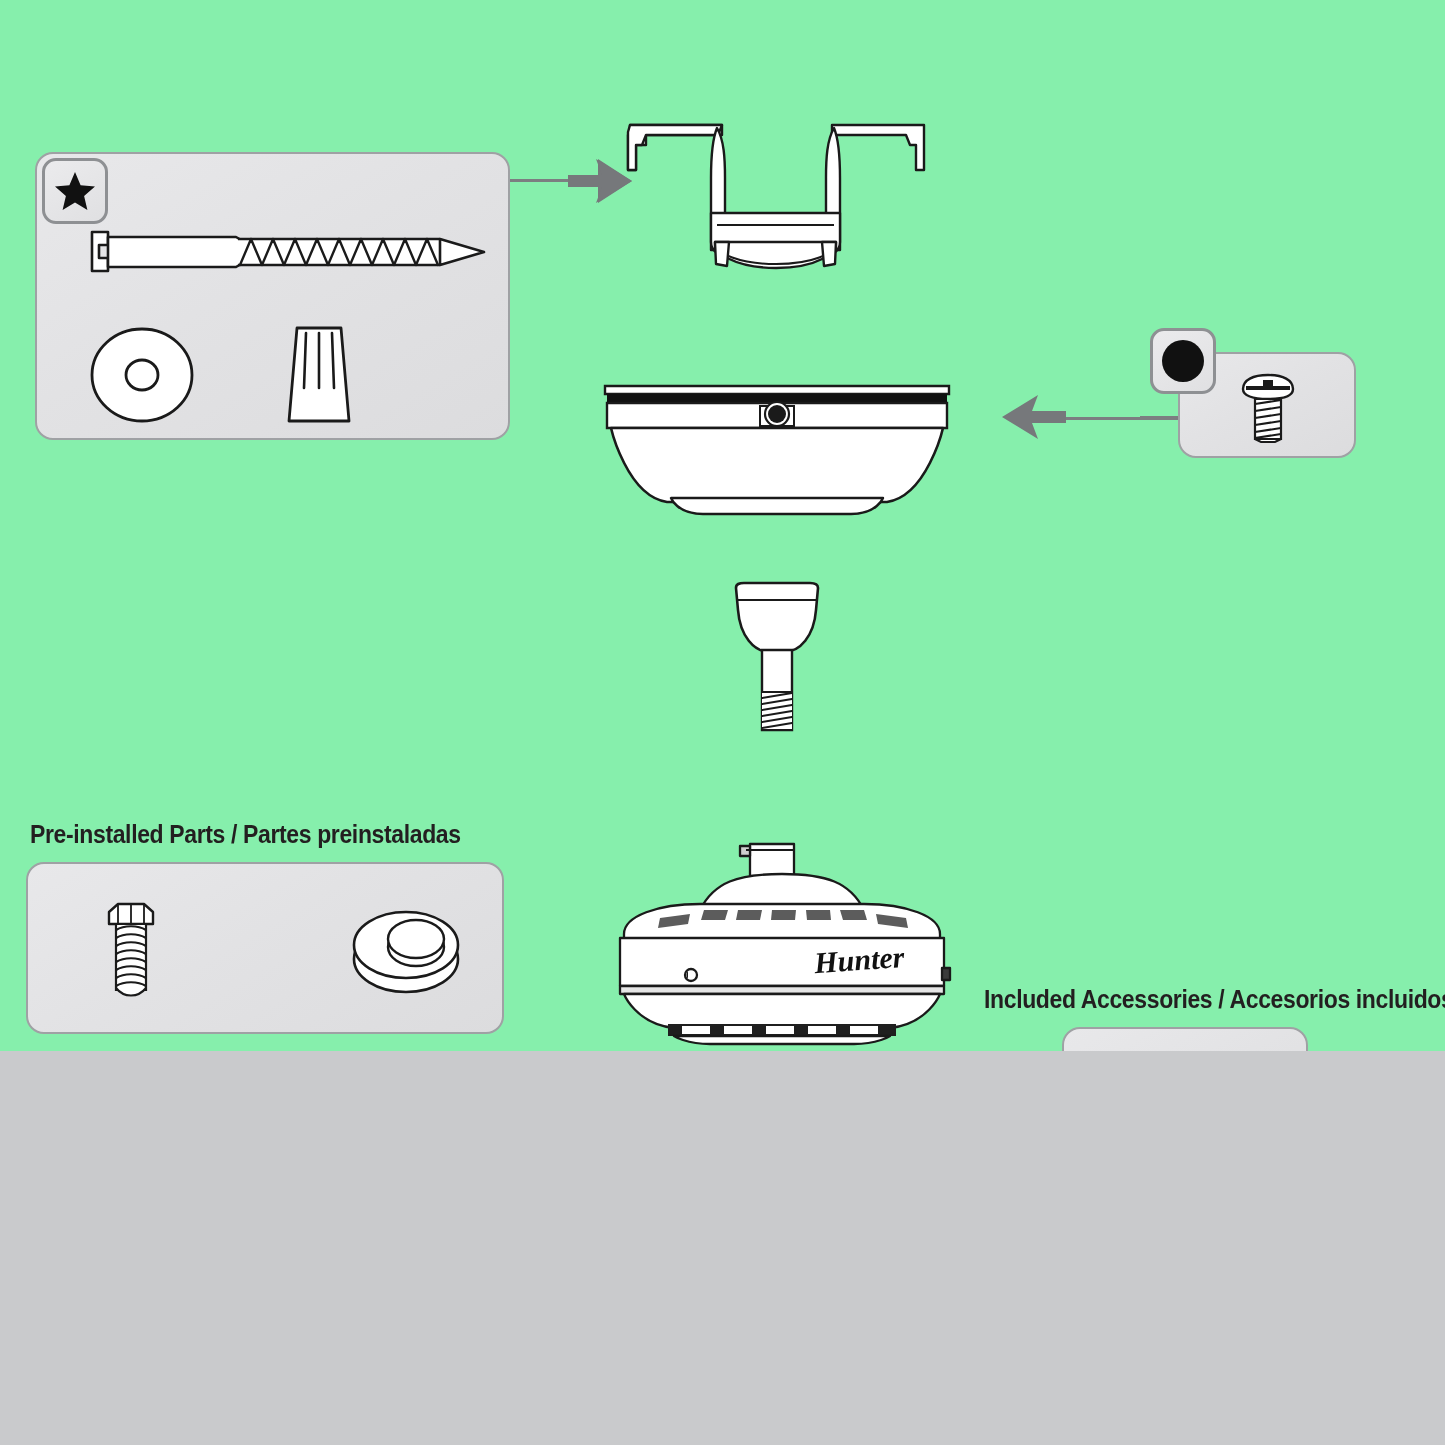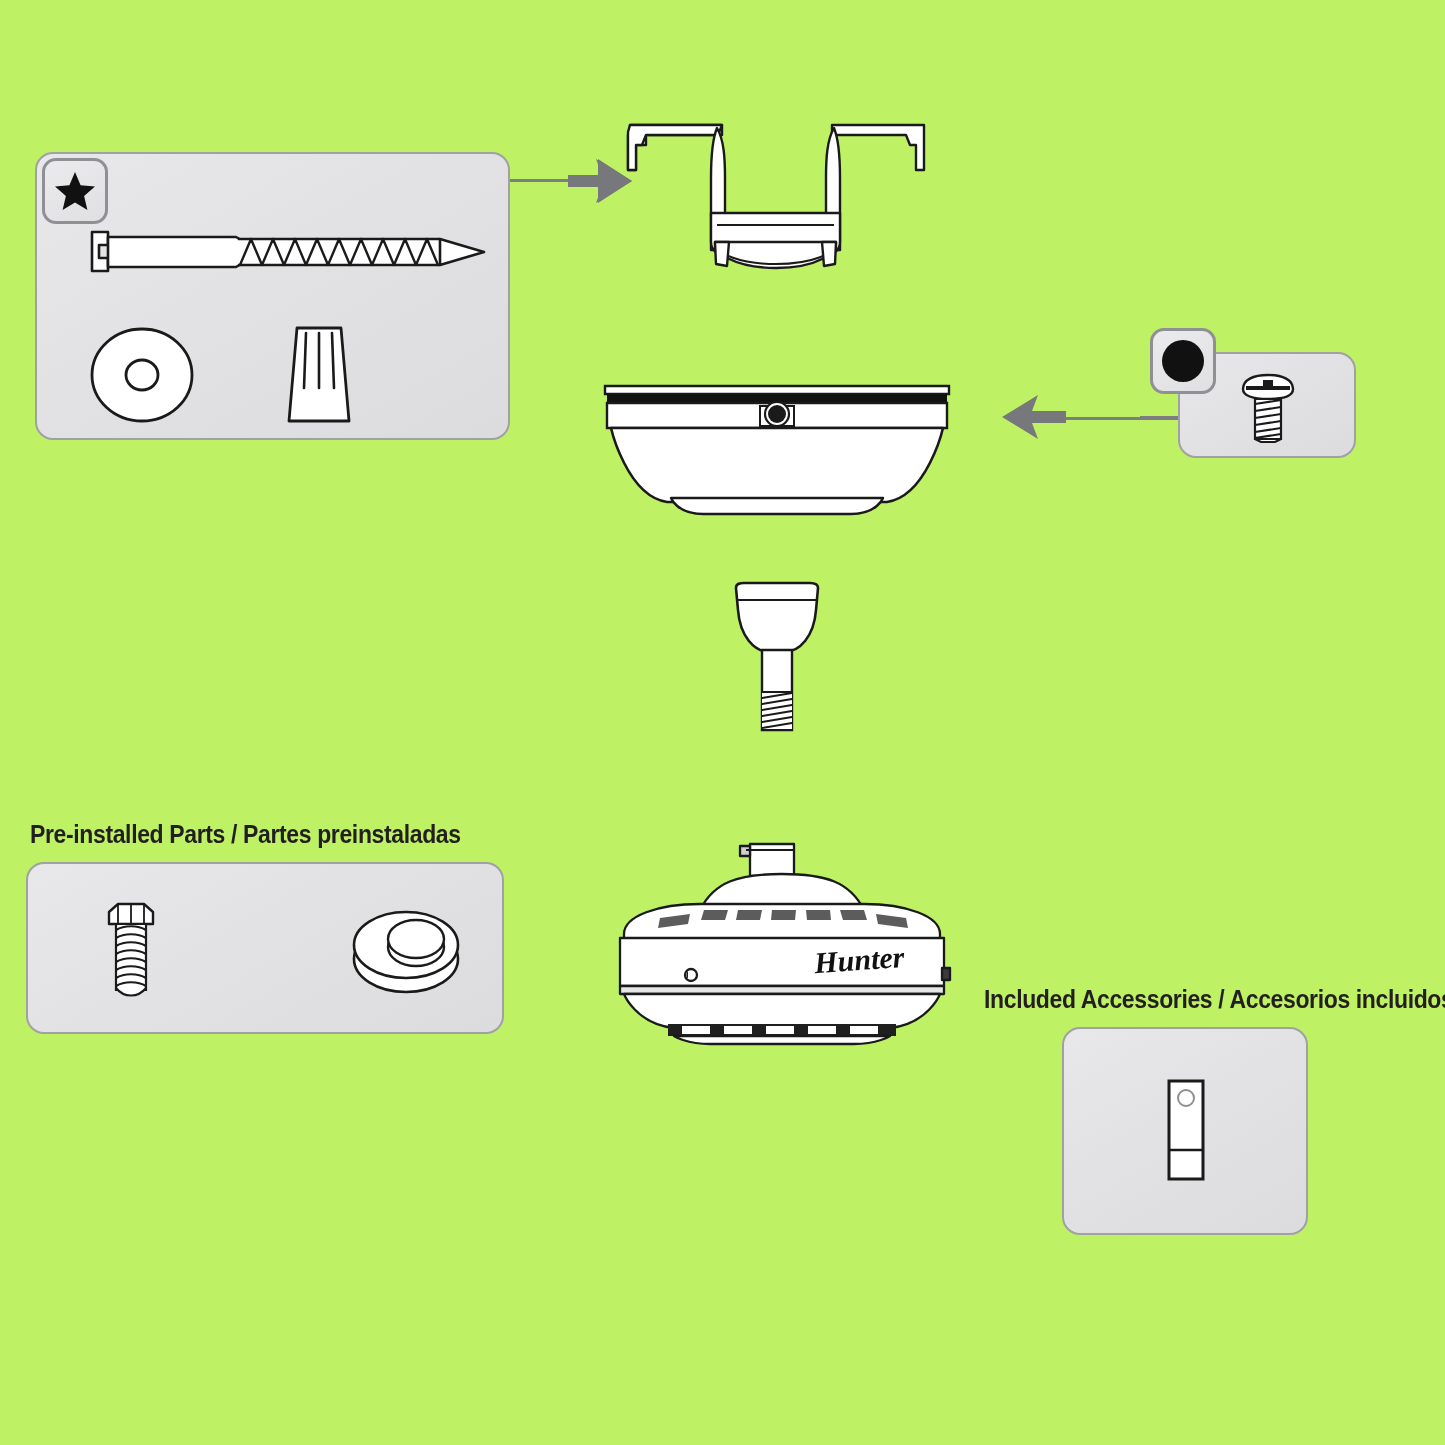--- a/index.html
+++ b/index.html
@@ -6,22 +6,22 @@
     margin: 0;
     padding: 0;
     background: #c9cacc;
   }
   body {
     font-family: "Liberation Sans", sans-serif;
   }
   #sheet {
     position: relative;
     width: 1445px;
-    height: 1445px;
-    background: #bef264;
+    height: 1051px;
+    background: #86efac;
     overflow: hidden;
   }
   .abs { position: absolute; }
 
   
   .panel {
     position: absolute;
     background: linear-gradient(150deg, #e8e8ea 0%, #e2e2e4 45%, #dcdcde 100%);
     border: 2px solid #9fa1a4;
     border-radius: 18px;

